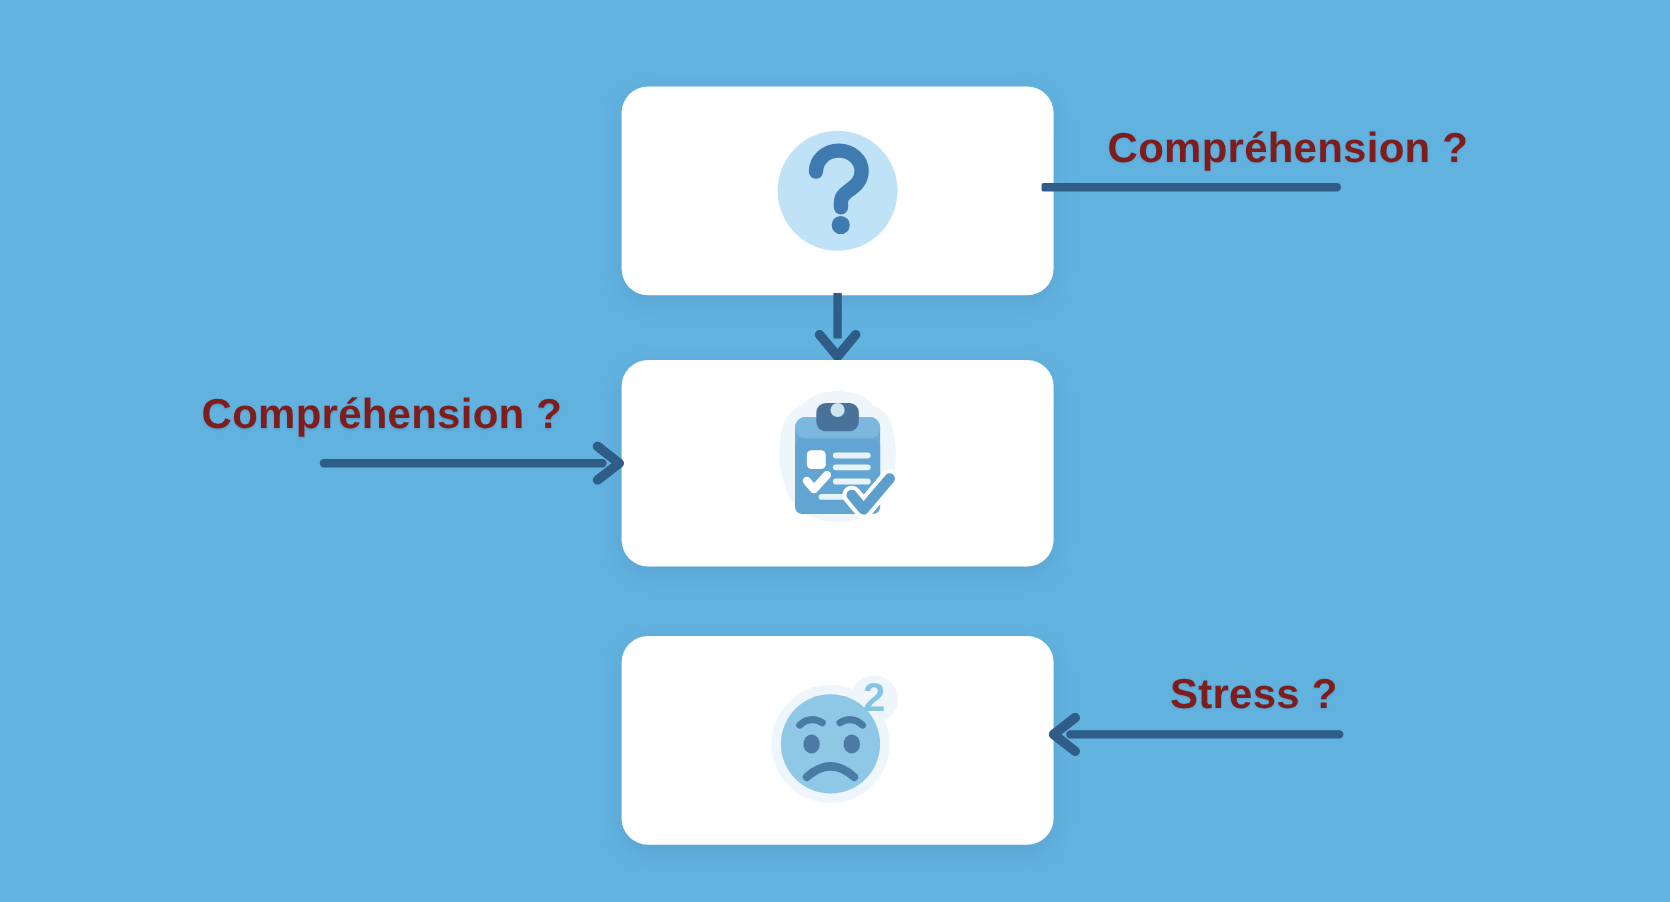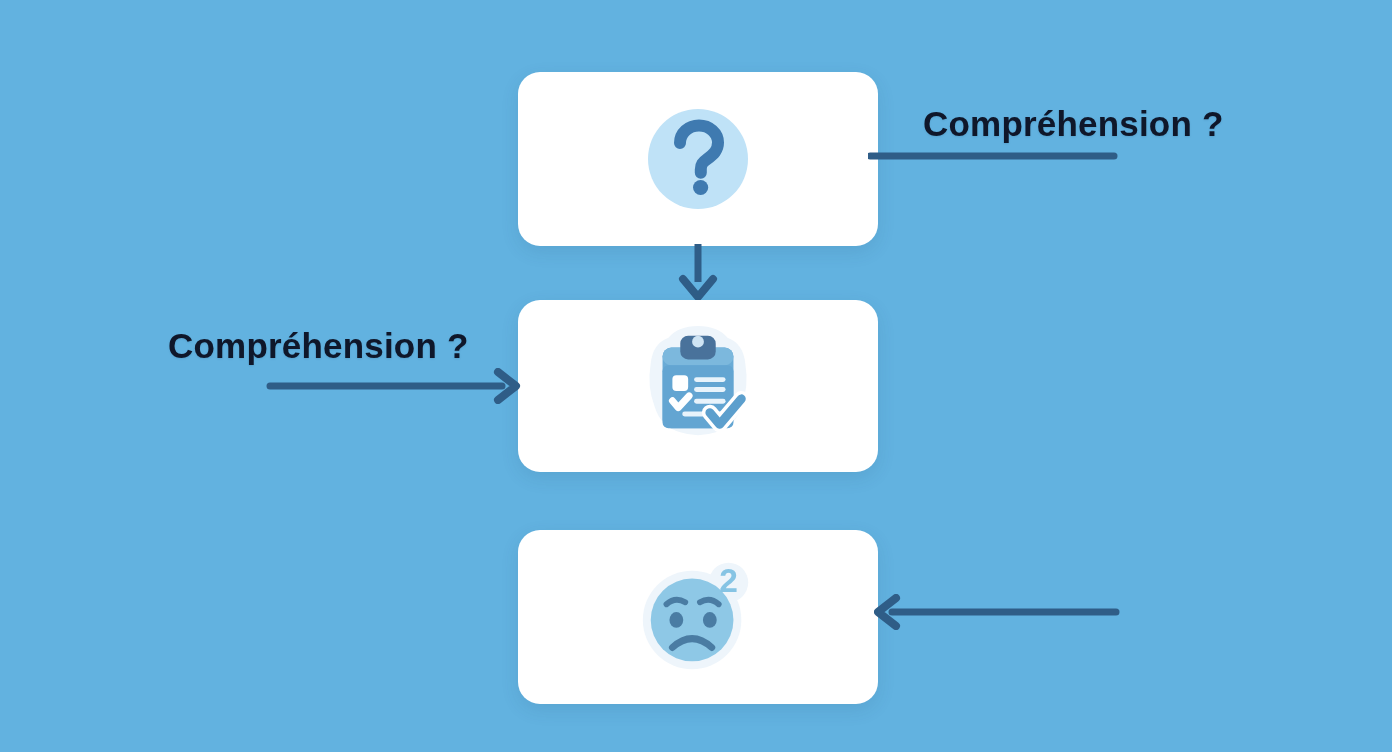--- a/index.html
+++ b/index.html
@@ -30,21 +30,21 @@
     justify-content: center;
     box-sizing: border-box;
   }
   .card-1 { left: 518px; top: 72px;  width: 360px; height: 174px; }
   .card-2 { left: 518px; top: 300px; width: 360px; height: 172px; }
   .card-3 { left: 518px; top: 530px; width: 360px; height: 174px; }
 
   
   .label {
     position: absolute;
-    color: #0f172a;
+    color: #7f1d1d;
     font-weight: bold;
     font-size: 35px;
     letter-spacing: 0.2px;
     white-space: nowrap;
     text-shadow: 0 1px 2px rgba(40, 90, 130, 0.18);
   }
   .label-top-right  { left: 923px; top: 104px; }
   .label-mid-left   { left: 168px; top: 326px; }
   .label-bottom     { left: 975px; top: 559px; }
 
@@ -135,20 +135,21 @@
 
         <text x="97" y="40" text-anchor="middle" font-family="Liberation Sans, sans-serif" font-size="34" font-weight="bold" fill="#86c4e4">2</text>
       </svg>
     </div>
   </div>
 
   <div class="label label-top-right">Compréhension ?</div>
 
   <div class="label label-mid-left">Compréhension ?</div>
 
+  <div class="label label-bottom">Stress ?</div>
 
   <div class="connector conn-top-right">
     <svg width="250" height="22" viewBox="0 0 250 22" aria-hidden="true">
       <path d="M2 11 H246" stroke="#2f5d87" stroke-width="7" fill="none" stroke-linecap="round"></path>
     </svg>
   </div>
 
   <div class="connector conn-mid-left">
     <svg width="256" height="36" viewBox="0 0 256 36" aria-hidden="true">
       <path d="M4 18 H236" stroke="#2f5d87" stroke-width="7" fill="none" stroke-linecap="round"></path>

